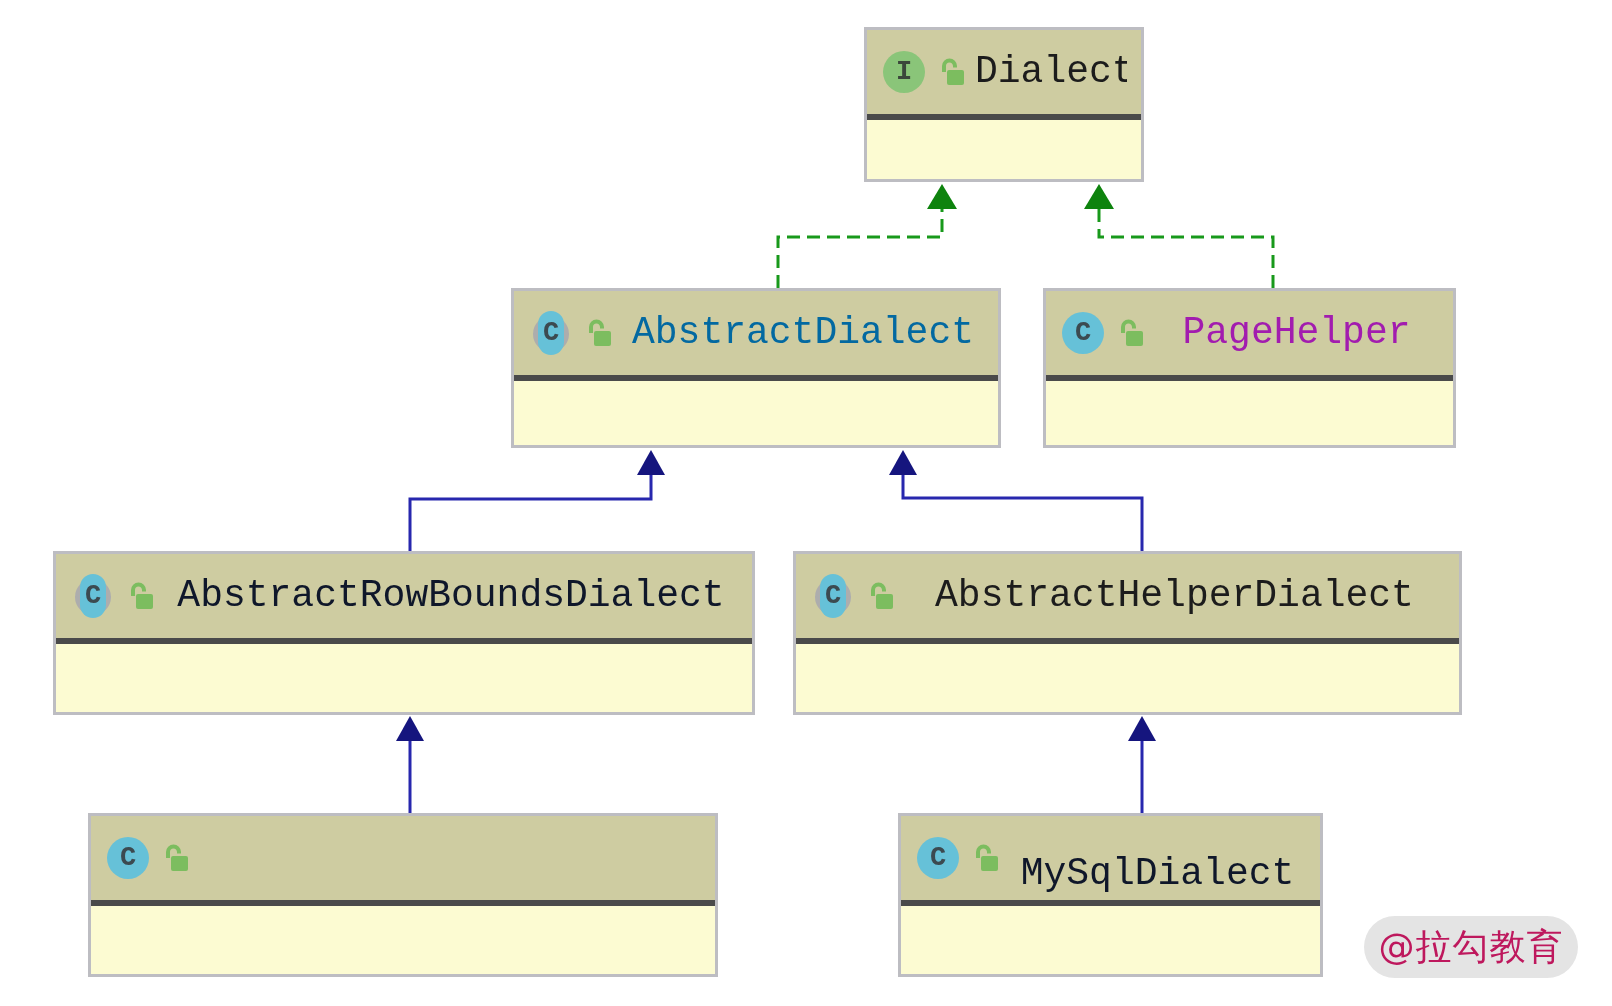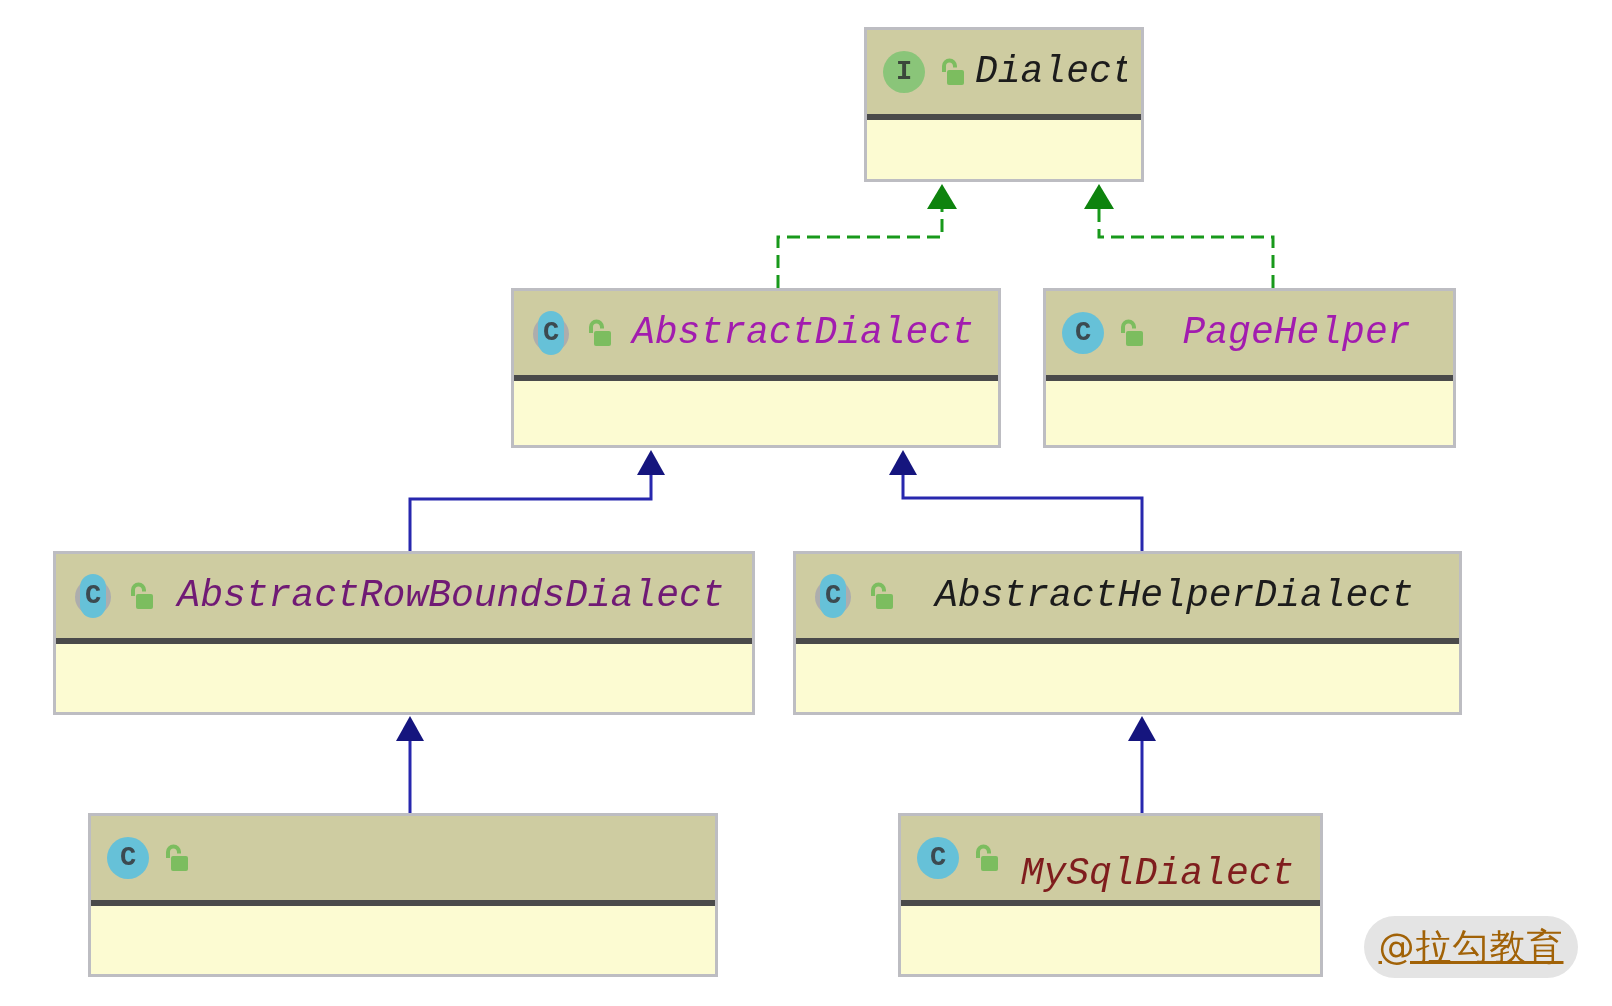--- a/index.html
+++ b/index.html
@@ -32,21 +32,21 @@
     background:var(--body-bg);border:3px solid var(--box-border);
   }
   .uml-header{
     height:84px;flex:none;background:var(--header-bg);
     border-bottom:6px solid var(--separator);
     display:flex;align-items:center;padding:0 14px;box-sizing:content-box;
   }
   .uml-body{flex:1;background:var(--body-bg);}
   .uml-label{
     flex:1;text-align:center;font-size:38px;line-height:1;color:#1c1c1c;
-    white-space:nowrap;overflow:hidden;font-style:italic;
+    white-space:nowrap;overflow:hidden;
   }
   .badge{position:relative;width:46px;height:46px;flex:none;display:flex;align-items:center;justify-content:center;margin-right:10px;}
   .badge .disc{position:absolute;left:2px;top:2px;width:42px;height:42px;border-radius:50%;}
   .badge--interface .disc{background:var(--interface-badge-bg);}
   .badge--class .disc{background:var(--class-badge-bg);}
   .badge--abstract .arc-circle{position:absolute;left:5px;top:6px;width:36px;height:36px;border-radius:50%;background:var(--abstract-arc);}
   .badge--abstract .pill{position:absolute;left:10px;top:1px;width:26px;height:44px;border-radius:13px;background:var(--class-badge-bg);}
   .badge-letter{position:relative;font:700 27px "Liberation Mono",monospace;color:#3c4a50;}
   .badge--interface .badge-letter{color:#3b473b;}
   .lock{flex:none;margin-right:8px;}
@@ -104,21 +104,21 @@
     <div class="uml-header">
       <span class="badge badge--abstract">
         <span class="arc-circle"></span>
         <span class="pill"></span>
         <span class="badge-letter">C</span>
       </span>
       <svg class="lock" width="30" height="32" viewBox="0 0 30 32">
         <path class="lk" d="M7 16 V10 a5.5 5.5 0 0 1 11 0 v1.5" fill="none" stroke-width="4"></path>
         <rect class="lkb" x="10" y="14" width="17" height="15" rx="2"></rect>
       </svg>
-      <span class="uml-label" style="color: #a21caf;">AbstractDialect</span>
+      <span class="uml-label" style="color: #0369a1;">AbstractDialect</span>
     </div>
     <div class="uml-body"></div>
   </div>
 
   <div class="uml-box" style="left:1043px;top:288px;width:413px;height:160px;">
     <div class="uml-header">
       <span class="badge badge--class">
         <span class="disc"></span>
         <span class="badge-letter">C</span>
       </span>
@@ -135,21 +135,21 @@
     <div class="uml-header">
       <span class="badge badge--abstract">
         <span class="arc-circle"></span>
         <span class="pill"></span>
         <span class="badge-letter">C</span>
       </span>
       <svg class="lock" width="30" height="32" viewBox="0 0 30 32">
         <path class="lk" d="M7 16 V10 a5.5 5.5 0 0 1 11 0 v1.5" fill="none" stroke-width="4"></path>
         <rect class="lkb" x="10" y="14" width="17" height="15" rx="2"></rect>
       </svg>
-      <span class="uml-label" style="color: #701a75;">AbstractRowBoundsDialect</span>
+      <span class="uml-label" style="color: #0f172a;">AbstractRowBoundsDialect</span>
     </div>
     <div class="uml-body"></div>
   </div>
 
   <div class="uml-box" style="left:793px;top:551px;width:669px;height:164px;">
     <div class="uml-header">
       <span class="badge badge--abstract">
         <span class="arc-circle"></span>
         <span class="pill"></span>
         <span class="badge-letter">C</span>
@@ -180,20 +180,20 @@
   <div class="uml-box" style="left:898px;top:813px;width:425px;height:164px;">
     <div class="uml-header">
       <span class="badge badge--class">
         <span class="disc"></span>
         <span class="badge-letter">C</span>
       </span>
       <svg class="lock" width="30" height="32" viewBox="0 0 30 32">
         <path class="lk" d="M7 16 V10 a5.5 5.5 0 0 1 11 0 v1.5" fill="none" stroke-width="4"></path>
         <rect class="lkb" x="10" y="14" width="17" height="15" rx="2"></rect>
       </svg>
-      <span class="uml-label" style="color: #7f1d1d; margin-top: 32px;">MySqlDialect</span>
+      <span class="uml-label" style="color: #0f172a; margin-top: 32px;">MySqlDialect</span>
     </div>
     <div class="uml-body"></div>
   </div>
 
-  <div class="watermark" style="background: rgb(228, 228, 228); color: #a16207; text-decoration: underline;">@拉勾教育</div>
+  <div class="watermark" style="background: rgb(228, 228, 228); color: #be185d;">@拉勾教育</div>
 
 </div>
 
 </body></html>

